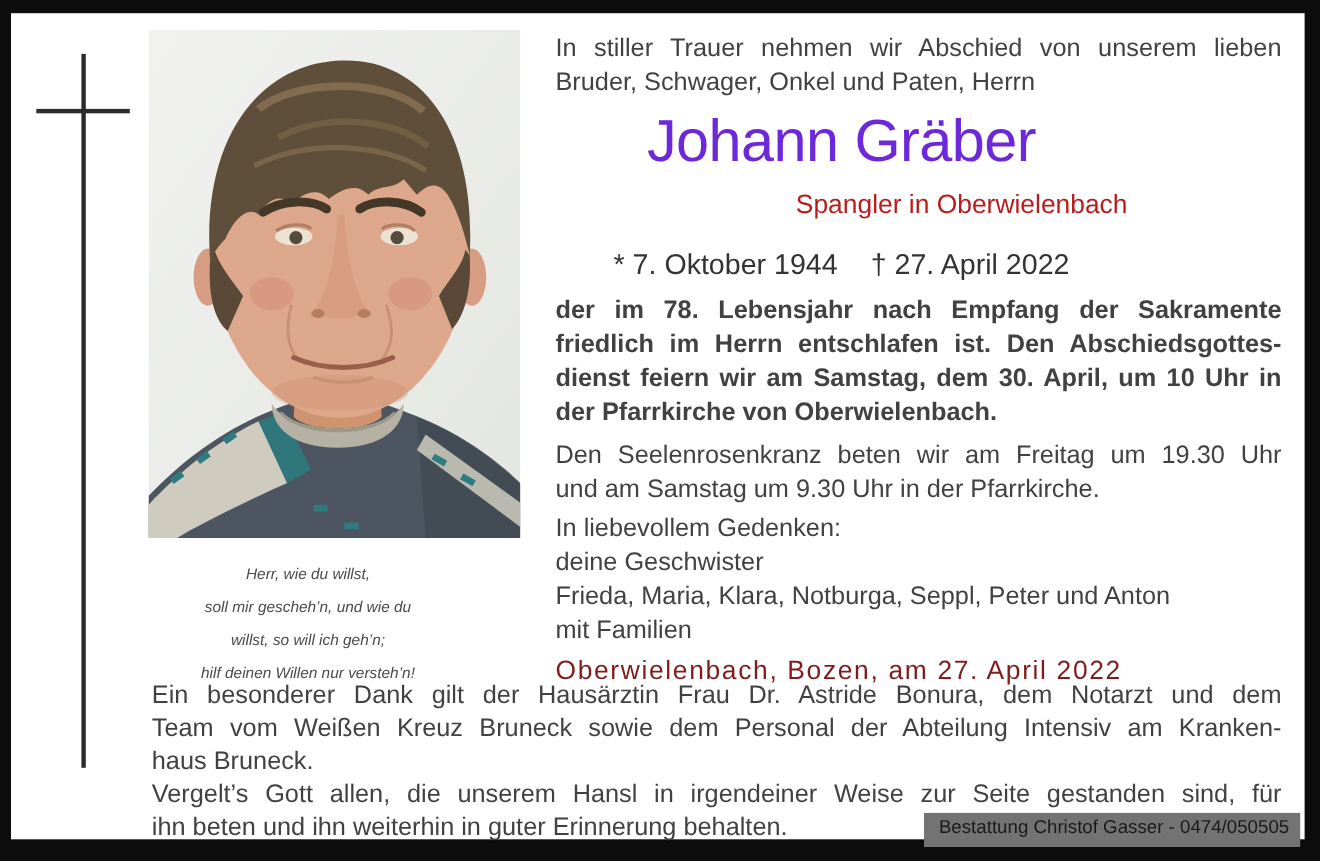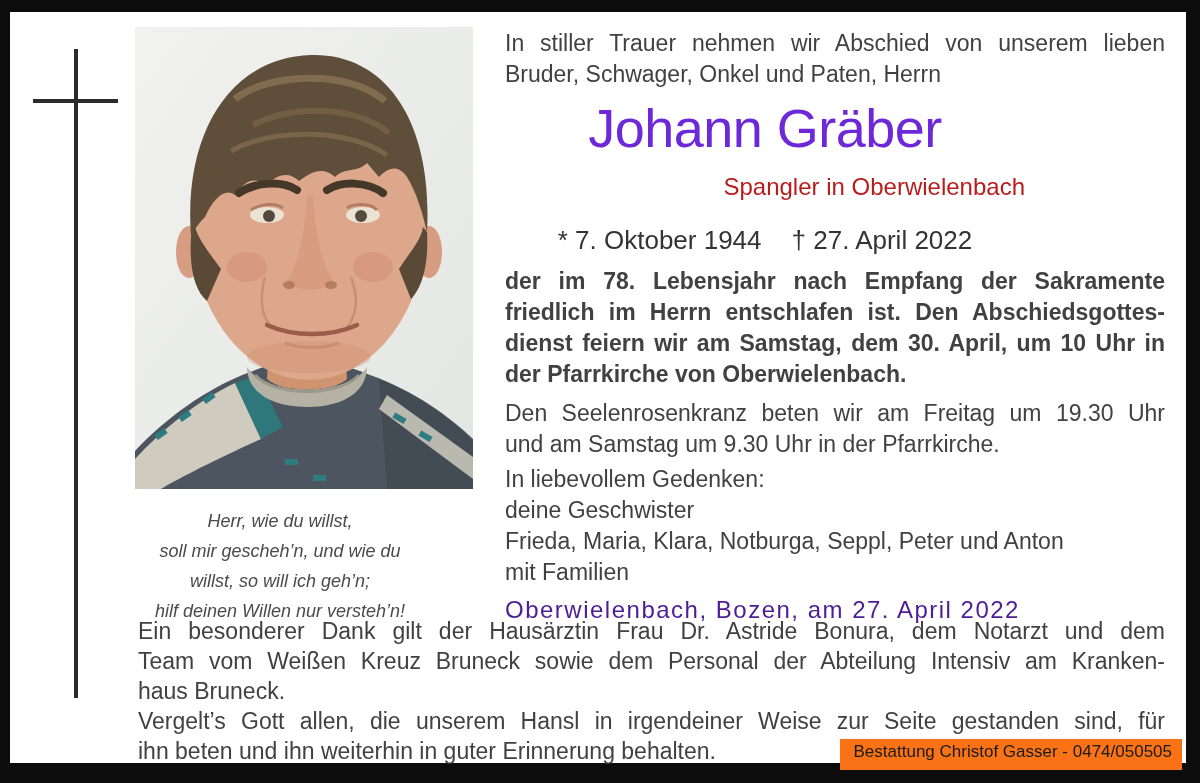--- a/index.html
+++ b/index.html
@@ -9,41 +9,41 @@
 
   
   .cross-v{position:absolute;left:64px;top:37px;width:4px;height:649px;background:#2b2b2b;}
   .cross-h{position:absolute;left:23px;top:87px;width:85px;height:4px;background:#2b2b2b;}
 
   
   .photo{position:absolute;left:125px;top:15px;width:338px;height:462px;display:block;}
 
   
   .quote{position:absolute;left:100px;top:494px;width:340px;text-align:center;
-         font-style:italic;font-size:18px;line-height:30px;color:#4a4a4a;}
+         font-style:italic;font-size:14px;line-height:30px;color:#4a4a4a;}
 
   
   .col{position:absolute;left:495px;top:16px;width:660px;color:#414141;font-size:23px;line-height:31px;}
   .line{white-space:nowrap;}
   .j{white-space:normal;text-align:justify;text-align-last:justify;}
   .name{margin-top:9px;padding-right:140px;text-align:center;font-size:54px;line-height:58px;
         color:#6d28d9;letter-spacing:-0.5px;white-space:nowrap;}
   .subtitle{margin-top:16px;padding-right:140px;text-align:right;font-size:24px;line-height:28px;color:#b91c1c;}
   .dates{margin-top:24px;padding-right:140px;text-align:center;font-size:26px;line-height:30px;color:#333333;}
   .dates .spacer{display:inline-block;width:30px;}
   .para{margin-top:8px;}
   .para1{margin-top:11px;font-weight:bold;}
   .memorial{margin-top:4px;}
-  .place{margin-top:7px;font-size:24px;line-height:30px;letter-spacing:1.5px;color:#4c1d95;white-space:nowrap;}
+  .place{margin-top:7px;font-size:24px;line-height:30px;letter-spacing:1.5px;color:#7f1d1d;white-space:nowrap;}
 
   
   .thanks{position:absolute;left:128px;top:604px;width:1027px;color:#414141;font-size:23px;line-height:30px;}
 
   
-  .publisher{position:absolute;right:4px;top:727px;background:#f97316;padding:3px 10px 8px 14px;
+  .publisher{position:absolute;right:4px;top:727px;background:#737373;padding:3px 10px 8px 14px;
              font-size:17px;line-height:20px;color:#1a1a1a;white-space:nowrap;}
 </style>
 </head>
 <body>
 
 <div class="frame">
   <div class="sheet">
 
     <div class="cross-v"></div>
     <div class="cross-h"></div>

